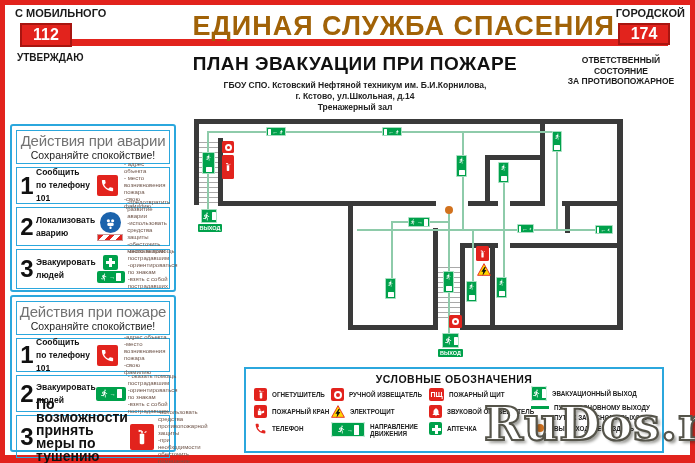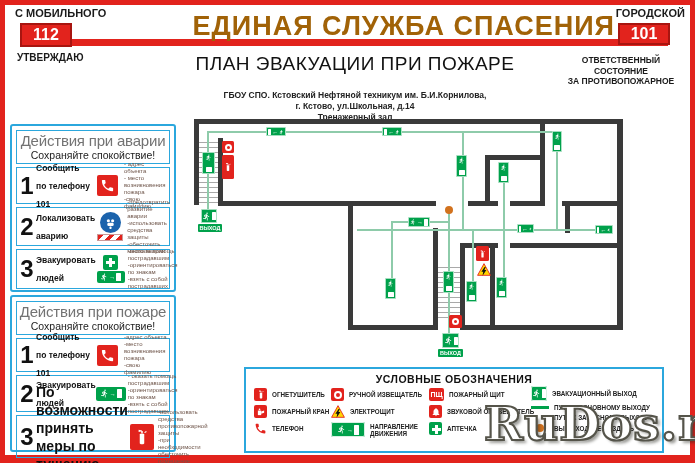--- a/index.html
+++ b/index.html
@@ -12,31 +12,31 @@
   .abs{position:absolute}
   
   .frame{background:var(--red)}
   
   .hdr-small{font-weight:bold;font-size:11px;color:#1a1a1a;letter-spacing:0}
   .numbox{background:var(--red);border:2px solid var(--dred);color:#fff;font-weight:bold;
           font-size:16px;display:flex;align-items:center;justify-content:center}
   .main-title{font-weight:bold;font-size:27px;letter-spacing:1px;color:#a16207;text-align:right;white-space:nowrap}
   .approve{font-weight:bold;font-size:10px;color:#1a1a1a}
   .center-col{text-align:center}
-  .plan-title{font-weight:normal;font-size:19px;color:#111;letter-spacing:.5px}
+  .plan-title{font-weight:bold;font-size:19px;color:#111;letter-spacing:.5px}
   .org{font-weight:bold;font-size:8.5px;color:#222;line-height:11px}
   .resp{font-weight:bold;font-size:8.5px;color:#1a1a1a;line-height:10.5px;text-align:center}
   
   .panel{border:2px solid var(--blue);border-radius:3px;background:#fff;padding:4px}
   .ptitle{border:1.5px solid var(--blue);text-align:center;padding:1px 0 2px}
   .ptitle .t1{font-size:15px;color:#737373;letter-spacing:-.2px}
   .ptitle .t2{font-size:10.5px;color:#222}
   .step{border:1.5px solid var(--blue);display:flex;align-items:center;padding:1px 2px;margin-top:3px}
   .step-num{font-size:24px;font-weight:bold;color:#111;width:16px;text-align:center;flex:0 0 16px}
-  .step-label{font-weight:bold;font-size:8.5px;color:#111;line-height:18px;flex:0 0 57px;padding-left:1px}
+  .step-label{font-weight:bold;font-size:8.5px;color:#111;line-height:13px;flex:0 0 57px;padding-left:1px}
   .step-ico{flex:0 0 30px;display:flex;flex-direction:column;align-items:center;gap:1px}
   .step-notes{font-size:6px;color:var(--note);line-height:7px;flex:1;padding-left:2px}
   .icon-sq{display:flex;align-items:center;justify-content:center;border-radius:2px}
   .red-sq{background:var(--red)}
   .green-sq{background:var(--green)}
   .hazard{width:26px;height:7px;background:repeating-linear-gradient(135deg,var(--red) 0 4px,#fff 4px 8px);border:.5px solid #c99}
   .cross{position:relative;width:15px;height:15px;background:var(--green);border-radius:2px}
   .cross::before,.cross::after{content:"";position:absolute;background:#fff}
   .cross::before{left:6px;top:3px;width:3px;height:9px}
   .cross::after{left:3px;top:6px;width:9px;height:3px}
@@ -105,27 +105,27 @@
 
   <div class="abs frame" style="left:0;top:0;width:695px;height:5px"></div>
   <div class="abs frame" style="left:0;top:0;width:5px;height:463px"></div>
   <div class="abs frame" style="left:690px;top:0;width:5px;height:463px"></div>
   <div class="abs frame" style="left:0;top:455px;width:695px;height:8px"></div>
 
   <div class="abs frame" style="left:22px;top:39px;width:646px;height:7px"></div>
   <div class="abs hdr-small" style="left:15px;top:7px">С МОБИЛЬНОГО</div>
   <div class="abs numbox" style="left:20px;top:23px;width:52px;height:24px">112</div>
   <div class="abs hdr-small" style="right:10px;top:7px">ГОРОДСКОЙ</div>
-  <div class="abs numbox" style="left:618px;top:23px;width:52px;height:22px">101</div>
+  <div class="abs numbox" style="left:618px;top:23px;width:52px;height:22px">174</div>
   <div class="abs main-title" style="left:80px;top:11px;width:535px">ЕДИНАЯ СЛУЖБА СПАСЕНИЯ</div>
   <div class="abs approve" style="left:17px;top:52px">УТВЕРЖДАЮ</div>
 
   <div class="abs center-col" style="left:150px;top:53px;width:410px">
     <div class="plan-title">ПЛАН ЭВАКУАЦИИ ПРИ ПОЖАРЕ</div>
-    <div class="org" style="margin-top:15px">ГБОУ СПО. Кстовский Нефтяной техникум им. Б.И.Корнилова,</div>
+    <div class="org" style="margin-top:5px">ГБОУ СПО. Кстовский Нефтяной техникум им. Б.И.Корнилова,</div>
     <div class="org">г. Кстово, ул.Школьная, д.14</div>
     <div class="org">Тренажерный зал</div>
   </div>
 
   <div class="abs resp" style="left:555px;top:55px;width:132px">
     <div>ОТВЕТСТВЕННЫЙ</div>
     <div>СОСТОЯНИЕ</div>
     <div>ЗА ПРОТИВОПОЖАРНОЕ</div>
   </div>
 

